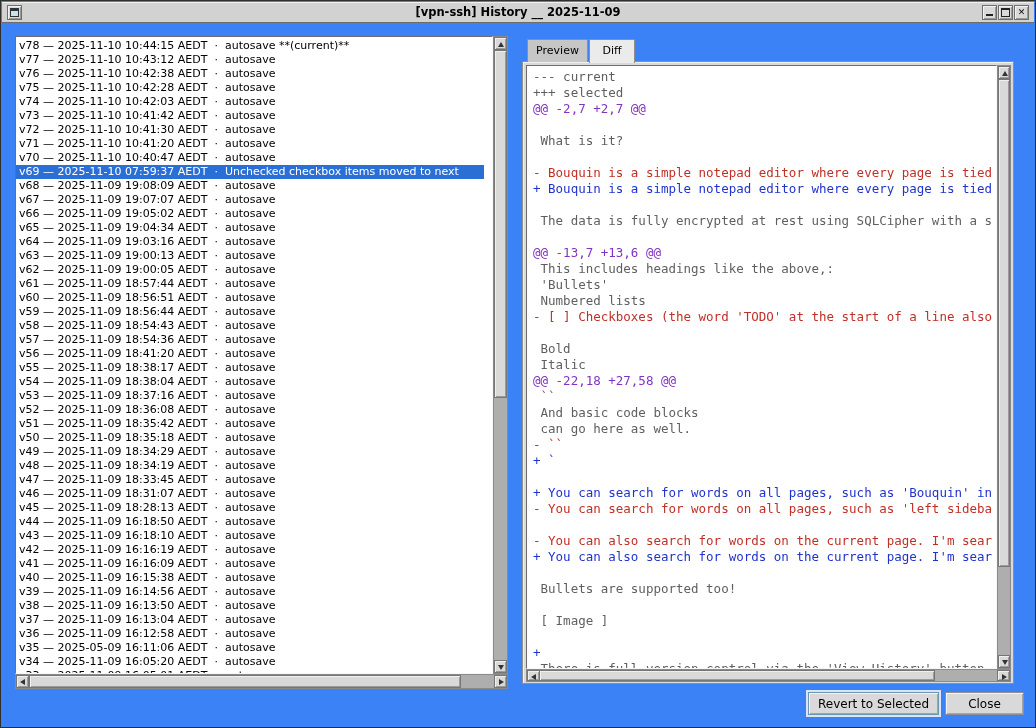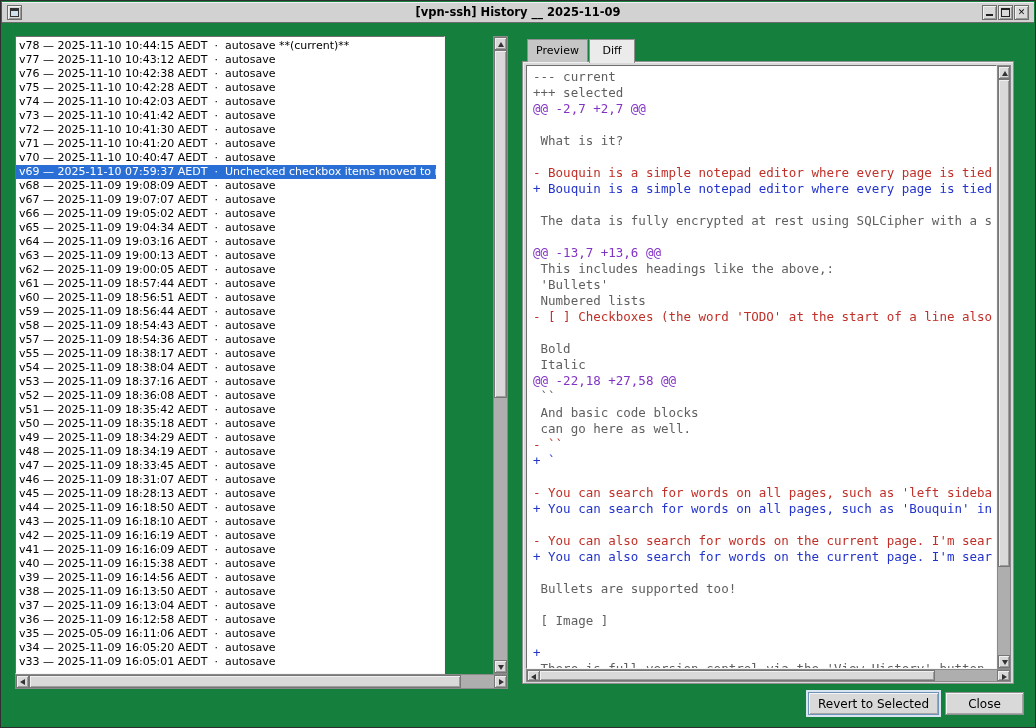--- a/index.html
+++ b/index.html
@@ -1,37 +1,37 @@
 <!DOCTYPE html>
 <html style="--sel-bg: #2a6fd6; --sel-fg: #ffffff; --c-del: #c03028; --c-add: #2233cc; --c-hunk: #8233c4; --c-ctx: #5f5f5f;"><head>
 <meta charset="utf-8">
 <style>
   *{margin:0;padding:0;box-sizing:border-box}
   html,body{width:1036px;height:728px}
   body{position:relative;overflow:hidden;background:#9a9a9a;font-family:"DejaVu Sans","Liberation Sans",sans-serif}
-  .window{position:absolute;inset:0;background:#15803d;border:1px solid #2f2f2f}
+  .window{position:absolute;inset:0;background:#3b82f6;border:1px solid #2f2f2f}
 
   
   .titlebar{position:absolute;left:1px;top:1px;right:1px;height:21px;background:#d2d2d2;
             border-bottom:1px solid #6b6b6b;box-shadow:inset 0 1px 0 #f1f1f1}
   .tb-title{position:absolute;left:60px;right:60px;top:0;height:21px;line-height:21px;text-align:center;
             font-weight:bold;font-size:11.5px;color:#000;white-space:pre}
   .tb-btn{position:absolute;top:3px;width:15px;height:15px;background:#d9d9d9;border:1px solid #6e6e6e;
           box-shadow:inset 1px 1px 0 #f2f2f2,inset -1px -1px 0 #999;cursor:default}
   .tb-iconbtn{left:5px}
   .tb-min{right:37px}.tb-max{right:21px}.tb-close{right:5px}
   .g-appicon{position:absolute;left:2px;top:2px;width:9px;height:9px;border:1px solid #333;background:#cfe0ee}
   .g-appicon::before{content:"";position:absolute;left:0;top:0;right:0;height:2px;background:#333}
   .g-min{position:absolute;left:3px;bottom:3px;width:7px;height:2px;background:#222}
   .g-max{position:absolute;left:2px;top:2px;width:9px;height:9px;border:1px solid #222;border-top-width:2px}
   .g-close{position:absolute;left:0;top:0;width:13px;height:13px;line-height:13px;text-align:center;
            font-size:9px;color:#111}
 
   
-  .listbox{position:absolute;left:14px;top:35px;width:430px;height:638px;background:#fff;overflow:hidden;
+  .listbox{position:absolute;left:14px;top:35px;width:478px;height:638px;background:#fff;overflow:hidden;
            border:1px solid;border-color:#6e6e6e #f7f7f7 #f7f7f7 #6e6e6e;padding:2px 8px 0 3px}
   .lrow{height:14px;line-height:14px;font-size:11px;color:#000;white-space:pre;overflow:hidden}
   .lrow.selected{background:var(--sel-bg,#2a6fd6);color:var(--sel-fg,#fff);margin-left:-3px;padding-left:3px}
 
   
   .sb{position:absolute;background:#aeaeae;border:1px solid #8a8a8a}
   .sb-btn,.sb-thumb{position:absolute;background:#d9d9d9;border:1px solid #767676;
         box-shadow:inset 1px 1px 0 #f0f0f0,inset -1px -1px 0 #9c9c9c}
   .sbv .sb-btn{left:0;right:0;height:13px}
   .sbv .sb-thumb{left:0;right:0}
@@ -119,20 +119,21 @@
       <div class="lrow">v66 — 2025-11-09 19:05:02 AEDT  ·  autosave</div>
       <div class="lrow">v65 — 2025-11-09 19:04:34 AEDT  ·  autosave</div>
       <div class="lrow">v64 — 2025-11-09 19:03:16 AEDT  ·  autosave</div>
       <div class="lrow">v63 — 2025-11-09 19:00:13 AEDT  ·  autosave</div>
       <div class="lrow">v62 — 2025-11-09 19:00:05 AEDT  ·  autosave</div>
       <div class="lrow">v61 — 2025-11-09 18:57:44 AEDT  ·  autosave</div>
       <div class="lrow">v60 — 2025-11-09 18:56:51 AEDT  ·  autosave</div>
       <div class="lrow">v59 — 2025-11-09 18:56:44 AEDT  ·  autosave</div>
       <div class="lrow">v58 — 2025-11-09 18:54:43 AEDT  ·  autosave</div>
       <div class="lrow">v57 — 2025-11-09 18:54:36 AEDT  ·  autosave</div>
+      <div class="lrow">v56 — 2025-11-09 18:41:20 AEDT  ·  autosave</div>
       <div class="lrow">v55 — 2025-11-09 18:38:17 AEDT  ·  autosave</div>
       <div class="lrow">v54 — 2025-11-09 18:38:04 AEDT  ·  autosave</div>
       <div class="lrow">v53 — 2025-11-09 18:37:16 AEDT  ·  autosave</div>
       <div class="lrow">v52 — 2025-11-09 18:36:08 AEDT  ·  autosave</div>
       <div class="lrow">v51 — 2025-11-09 18:35:42 AEDT  ·  autosave</div>
       <div class="lrow">v50 — 2025-11-09 18:35:18 AEDT  ·  autosave</div>
       <div class="lrow">v49 — 2025-11-09 18:34:29 AEDT  ·  autosave</div>
       <div class="lrow">v48 — 2025-11-09 18:34:19 AEDT  ·  autosave</div>
       <div class="lrow">v47 — 2025-11-09 18:33:45 AEDT  ·  autosave</div>
       <div class="lrow">v46 — 2025-11-09 18:31:07 AEDT  ·  autosave</div>
@@ -195,22 +196,22 @@
       <div class="dline d-ctx"></div>
       <div class="dline d-ctx"> Bold</div>
       <div class="dline d-ctx"> Italic</div>
       <div class="dline d-hunk">@@ -22,18 +27,58 @@</div>
       <div class="dline d-ctx"> ``</div>
       <div class="dline d-ctx"> And basic code blocks</div>
       <div class="dline d-ctx"> can go here as well.</div>
       <div class="dline d-del">- ``</div>
       <div class="dline d-add">+ `</div>
       <div class="dline d-ctx"></div>
+      <div class="dline d-add">+ You can search for words on all pages, such as 'Bouquin' in</div>
       <div class="dline d-del">- You can search for words on all pages, such as 'left sideba</div>
-      <div class="dline d-add">+ You can search for words on all pages, such as 'Bouquin' in</div>
       <div class="dline d-ctx"></div>
       <div class="dline d-del">- You can also search for words on the current page. I'm sear</div>
       <div class="dline d-add">+ You can also search for words on the current page. I'm sear</div>
       <div class="dline d-ctx"></div>
       <div class="dline d-ctx"> Bullets are supported too!</div>
       <div class="dline d-ctx"></div>
       <div class="dline d-ctx"> [ Image ]</div>
       <div class="dline d-ctx"></div>
       <div class="dline d-add">+</div>
       <div class="dline d-ctx"> There is full version control via the 'View History' button</div>

